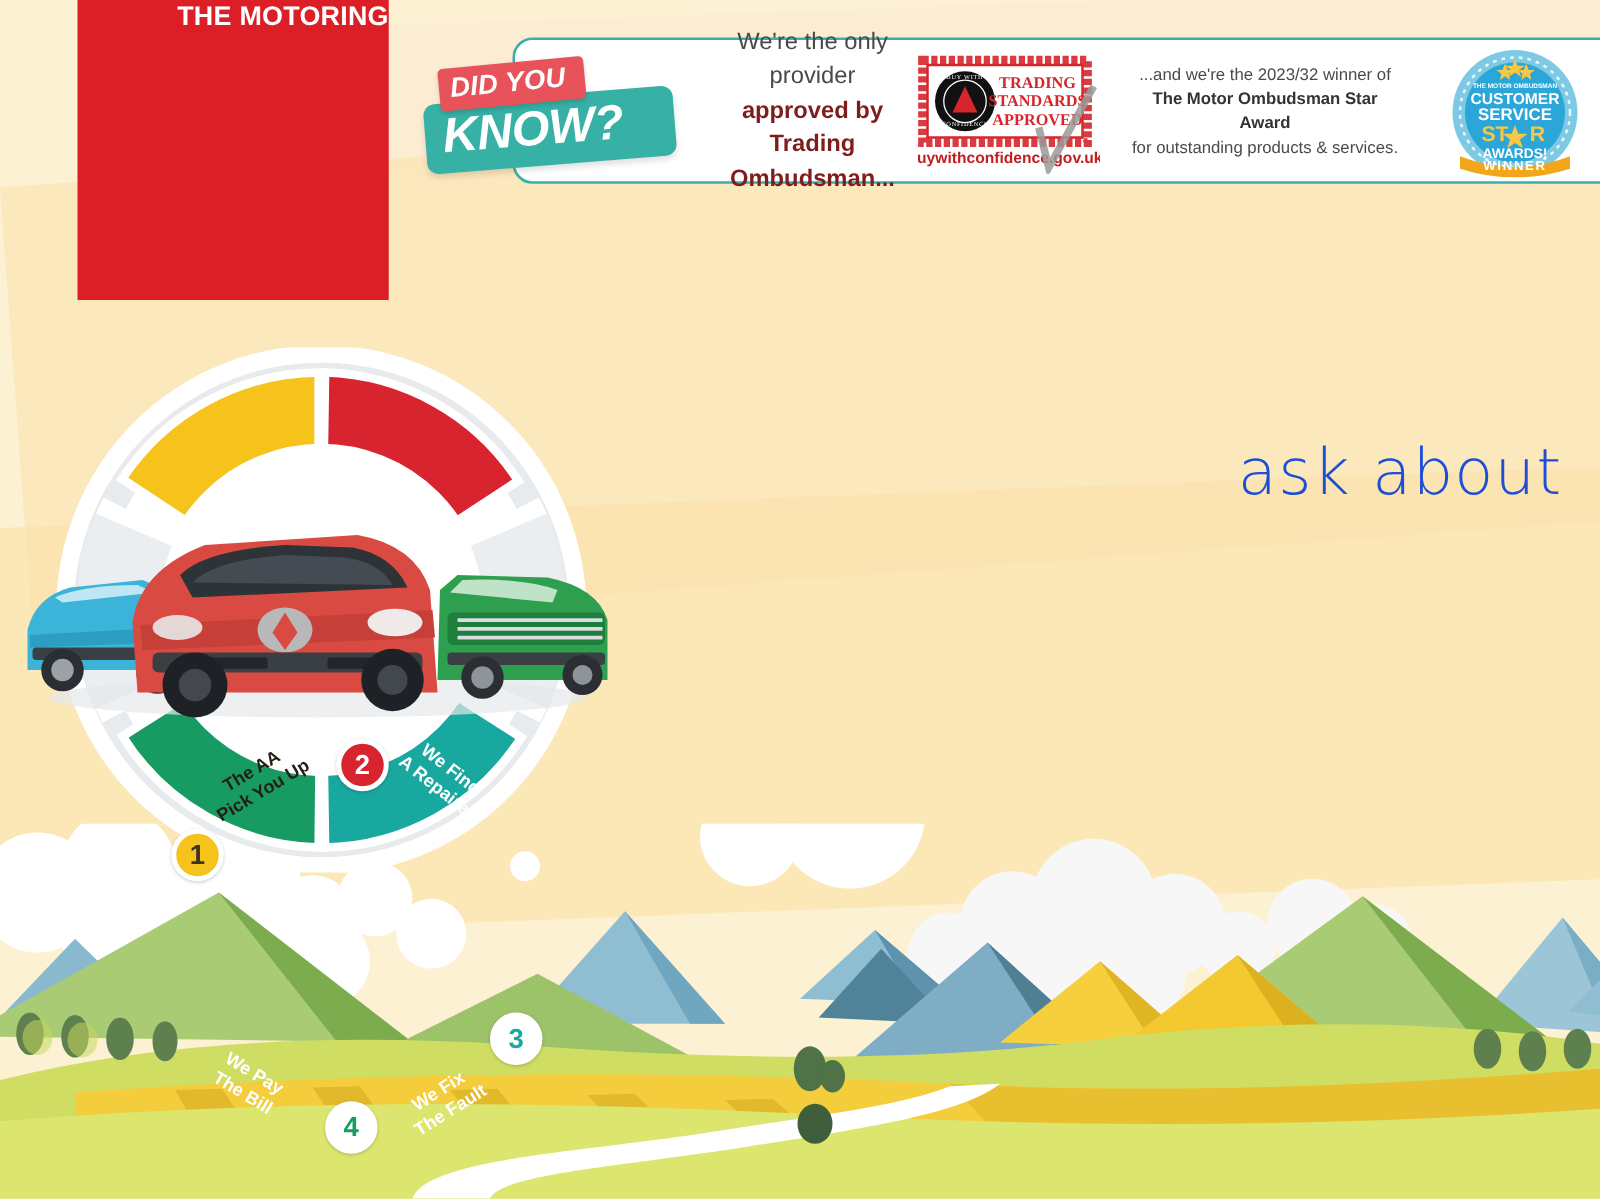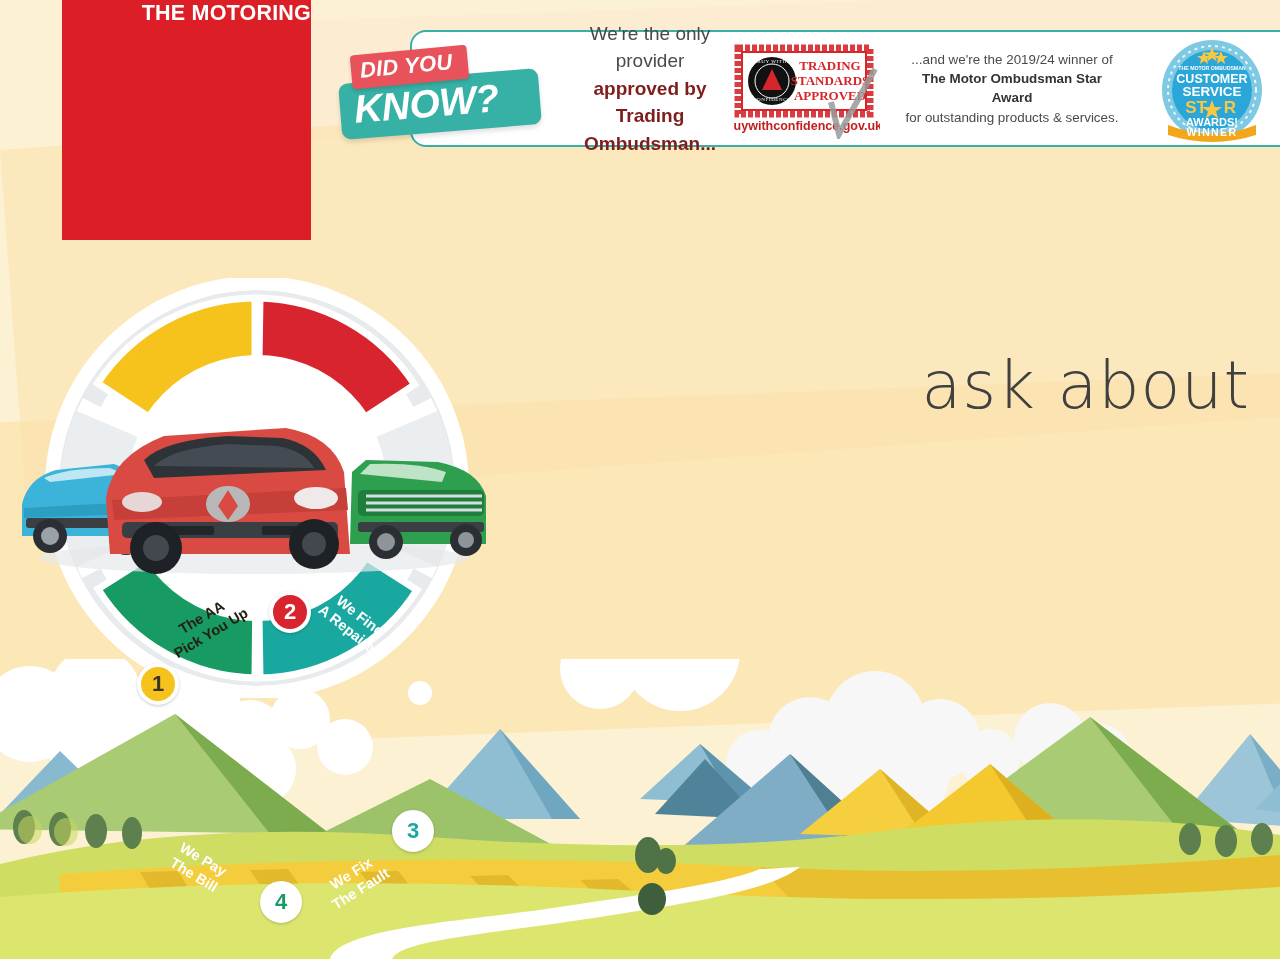--- a/index.html
+++ b/index.html
@@ -73,21 +73,21 @@
 
   
   .ts-stamp { position:absolute; left:322px; top:12px; width:146px; height:95px; }
 
   
   .award { position:absolute; left:748px; top:6px; width:104px; height:104px; }
 
   
   .headline { position:absolute; left:490px; top:355px; width:760px; }
   .hl-small {
-    text-align:right; color:#404040; font-size:65px; line-height:.96;
+    text-align:right; color:#1d4ed8; font-size:51px; line-height:.96;
     font-weight:300; letter-spacing:1px; font-family:"DejaVu Sans", sans-serif;
   }
   .hl-big {
     text-align:right; color:#3d4c63; font-size:152px; line-height:.9;
     font-weight:bold; letter-spacing:-3px; margin-top:-4px;
     font-family:"DejaVu Sans", sans-serif;
   }
 
   
   .circle-wrap { position:absolute; left:42px; top:278px; width:430px; height:420px; }
@@ -264,21 +264,21 @@
         <text x="38" y="19" font-size="5" fill="#fff" text-anchor="middle" font-family="'Liberation Serif',serif" letter-spacing=".6">BUY WITH</text>
         <text x="38" y="57" font-size="5" fill="#fff" text-anchor="middle" font-family="'Liberation Serif',serif" letter-spacing=".6">CONFIDENCE</text>
         <text x="96" y="26" font-size="13" fill="#d6262b" text-anchor="middle" font-weight="bold" font-family="'Liberation Serif',serif">TRADING</text>
         <text x="96" y="41" font-size="13" fill="#d6262b" text-anchor="middle" font-weight="bold" font-family="'Liberation Serif',serif">STANDARDS</text>
         <text x="96" y="56" font-size="13" fill="#d6262b" text-anchor="middle" font-weight="bold" font-family="'Liberation Serif',serif">APPROVED</text>
         <text x="70" y="86" font-size="12.5" fill="#c0201f" text-anchor="middle" font-weight="bold" font-family="'Liberation Sans',sans-serif">buywithconfidence.gov.uk</text>
         <path d="M97,58 L105,90 L141,25" fill="none" stroke="#9a9a9a" stroke-width="6" opacity=".85"></path>
       </svg>
 
       <div class="panel-text2">
-        <div>...and we're the 2019/24 winner of</div>
+        <div>...and we're the 2023/32 winner of</div>
         <b>The Motor Ombudsman Star Award</b>
         <div>for outstanding products &amp; services.</div>
       </div>
 
       <svg class="award" viewBox="0 0 104 104">
         <circle cx="52" cy="52" r="50" fill="#7ec9e3"></circle>
         <g stroke="#ffffff" stroke-width="2" opacity=".85">
           <circle cx="52" cy="52" r="44" fill="none" stroke-dasharray="3 4"></circle>
         </g>
         <circle cx="52" cy="52" r="40" fill="#2ba6d9"></circle>

